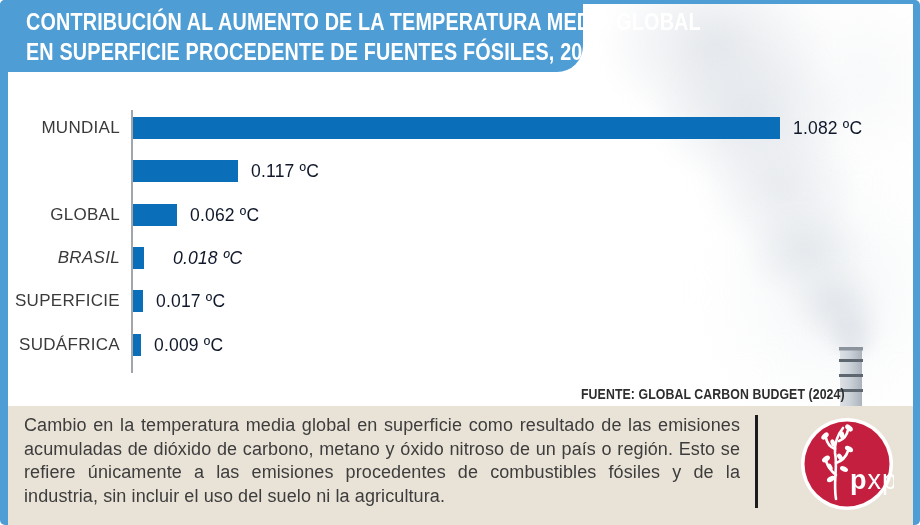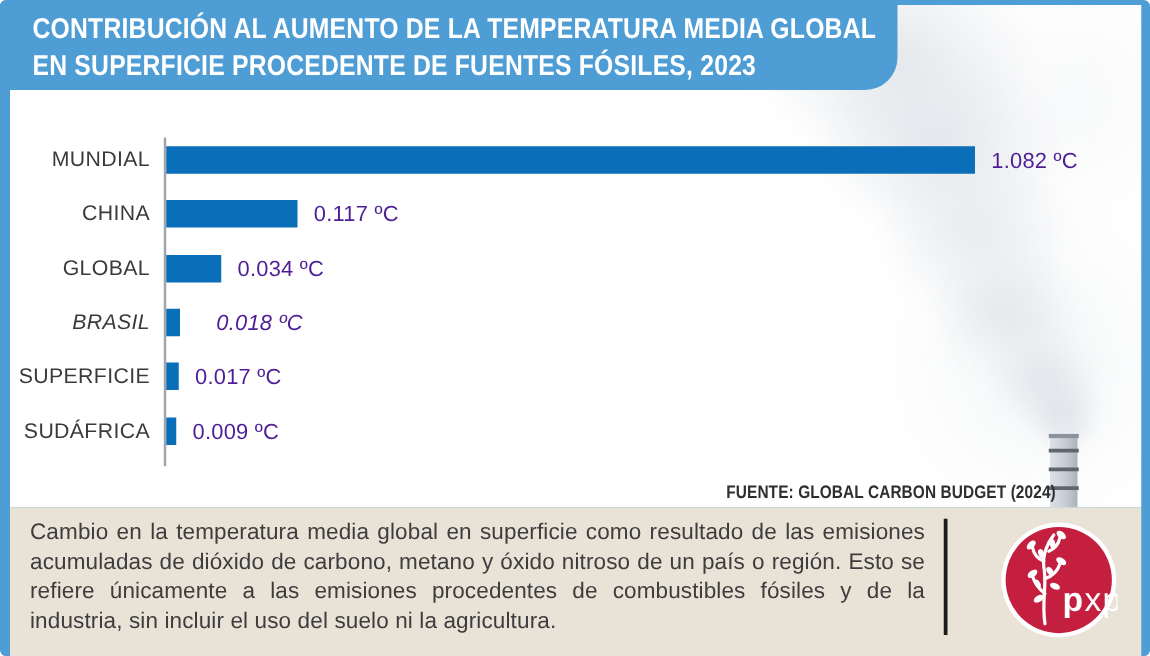--- a/index.html
+++ b/index.html
@@ -4,21 +4,21 @@
 <style>
   html,body{margin:0;padding:0;background:#ffffff;}
   .canvas{
     position:relative;width:920px;height:525px;overflow:hidden;
     background:var(--banner,#4f9dd5);border-radius:5px;
     font-family:"Liberation Sans",sans-serif;
   }
   .inner{position:absolute;left:8px;top:4px;width:905px;height:402px;background:#ffffff;z-index:0;}
   
   .banner{
-    position:absolute;left:0;top:0;width:718px;height:72px;
+    position:absolute;left:0;top:0;width:583px;height:72px;
     background:var(--banner,#4f9dd5);border-radius:0 0 26px 0;z-index:6;
   }
   .banner .t{
     position:absolute;left:26px;color:#ffffff;font-weight:700;font-size:23px;
     white-space:nowrap;transform:scaleX(0.86);transform-origin:0 50%;letter-spacing:.2px;
   }
   .banner .t1{top:9px;}
   .banner .t2{top:39px;}
   
   .smoke{position:absolute;left:8px;top:4px;width:905px;height:402px;overflow:hidden;z-index:1;}
@@ -35,21 +35,21 @@
   
   .chimney{position:absolute;left:838px;top:347px;z-index:2;}
   
   .axis{position:absolute;left:131px;top:110px;width:2px;height:263px;background:#a2a6ab;z-index:3;}
   .bar-row{position:absolute;left:0;width:920px;height:22px;z-index:3;}
   .bar-row .cat{
     position:absolute;left:0;top:0;width:120px;text-align:right;line-height:22px;
     font-size:17px;color:#3a3a3a;letter-spacing:.3px;
   }
   .bar-row .bar{position:absolute;left:133px;top:0;height:22px;background:var(--bar,#0a6fb8);}
-  .bar-row .val{position:absolute;top:0;line-height:22px;font-size:17.5px;color:#4c1d95;letter-spacing:.2px;}
+  .bar-row .val{position:absolute;top:0;line-height:22px;font-size:17.5px;color:#0f172a;letter-spacing:.2px;}
   .fuente{
     position:absolute;top:386px;left:536px;width:300px;text-align:right;z-index:3;
     font-size:14.5px;font-weight:700;color:#2e2e2e;letter-spacing:.1px;
     transform:scaleX(0.85);transform-origin:100% 50%;white-space:nowrap;
   }
   
   .footer{position:absolute;left:8px;top:406px;width:905px;height:139px;background:var(--footer-bg,#e9e2d6);z-index:5;}
   .footer .desc{
     position:absolute;left:16px;top:8px;width:716px;margin:0;
     font-size:18px;line-height:23.5px;color:var(--ink,#3d3d3d);text-align:justify;letter-spacing:.1px;
@@ -97,28 +97,27 @@
   </div>
 
   <div class="axis"></div>
   <div id="bar-chart">
       <div class="bar-row" style="top: 117px;">
         <span class="cat">MUNDIAL</span>
         <div class="bar" style="width: 647px;"></div>
         <span class="val" style="left: 793px;">1.082 ºC</span>
       </div>
       <div class="bar-row" style="top: 160px;">
-        <span class="cat">CHINA</span>
         <div class="bar" style="width: 105px;"></div>
         <span class="val" style="left: 251px;">0.117 ºC</span>
       </div>
       <div class="bar-row" style="top: 204px;">
         <span class="cat">GLOBAL</span>
         <div class="bar" style="width: 44px;"></div>
-        <span class="val" style="left: 190px;">0.034 ºC</span>
+        <span class="val" style="left: 190px;">0.062 ºC</span>
       </div>
       <div class="bar-row" style="top: 247px; font-style: italic;">
         <span class="cat">BRASIL</span>
         <div class="bar" style="width: 11px;"></div>
         <span class="val" style="left: 157px; margin-left: 16px;">0.018 ºC</span>
       </div>
       <div class="bar-row" style="top: 290px;">
         <span class="cat">SUPERFICIE</span>
         <div class="bar" style="width: 10px;"></div>
         <span class="val" style="left: 156px;">0.017 ºC</span>

